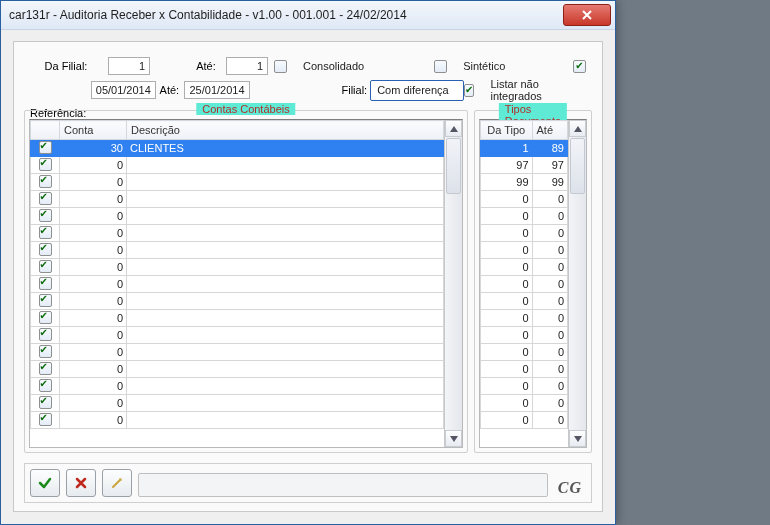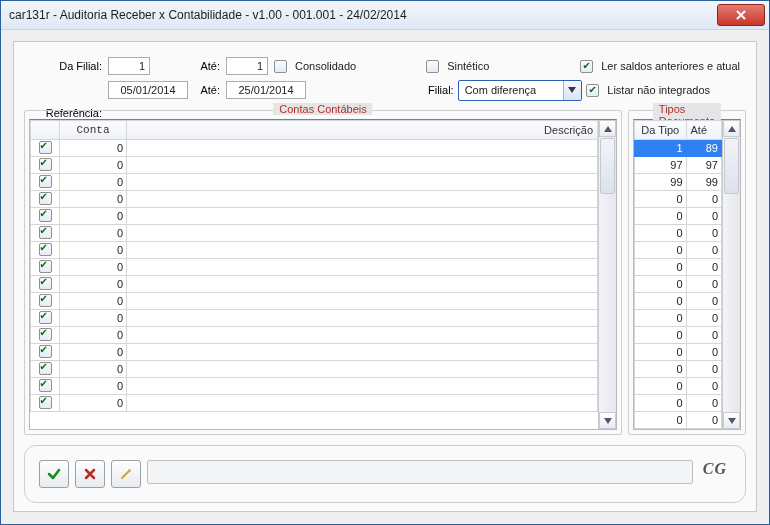--- a/index.html
+++ b/index.html
@@ -1,55 +1,55 @@
 <!DOCTYPE html>
 <html><head>
 <meta charset="utf-8">
 <style>
   html,body{margin:0;padding:0;font-family:"Segoe UI",Tahoma,Arial,sans-serif;font-size:11px;color:#222;background:#6f7a85;}
-  .window{width:770px;height:525px;background:#efeff0;border:1px solid #2a5fa0;box-shadow:0 0 10px rgba(0,0,0,.4);position:relative;box-sizing:border-box;}
+  .window{width:616px;height:525px;background:#efeff0;border:1px solid #2a5fa0;box-shadow:0 0 10px rgba(0,0,0,.4);position:relative;box-sizing:border-box;}
   .titlebar{height:28px;background:linear-gradient(#f3f6fb,#dfe8f6);display:flex;align-items:center;padding:0 4px 0 8px;border-bottom:1px solid #c8d3e3;}
   .titlebar .title{flex:1;color:#1e1e1e;font-size:12px;white-space:nowrap;overflow:hidden;}
   .win-close{width:46px;height:20px;border-radius:3px;background:linear-gradient(#e67a72,#c8372a);border:1px solid #8f2018;display:flex;align-items:center;justify-content:center;cursor:default;}
   .win-close svg{width:10px;height:10px;fill:#fff;}
   .inner{position:absolute;left:12px;right:12px;top:40px;bottom:12px;background:#fafafa;border:1px solid #c8c8c8;box-sizing:border-box;padding:8px 10px 8px 10px;display:flex;flex-direction:column;}
   .params{padding:4px 6px 8px 6px;}
   .param-row{display:flex;align-items:center;height:24px;}
   .lbl{color:#000;}
-  .lbl.r{text-align:right;}
+  .lbl.r{text-align:center;}
   .field{display:inline-block;height:18px;border:1px solid #adadad;background:#fff;padding:0 4px;box-sizing:border-box;font-size:11px;line-height:16px;}
   .field.num{text-align:right;width:42px;}
   .field.date{width:80px;text-align:center;}
-  .chk{display:inline-flex;align-items:center;gap:8px;}
+  .chk{display:inline-flex;align-items:center;gap:16px;}
   .chk .box{width:13px;height:13px;border:1px solid #8e8f8f;background:linear-gradient(#f7fbff,#e4ecf7);display:inline-flex;align-items:center;justify-content:center;box-sizing:border-box;border-radius:2px;}
   .chk .box.checked::after{content:"✔";font-size:10px;color:#0b6b0b;line-height:1;}
   .combo{display:inline-flex;align-items:center;height:19px;border:1px solid #2a61b5;border-radius:2px;overflow:hidden;background:#fff;}
   .combo .val{padding:0 6px;min-width:92px;font-size:11px;}
   .combo .dd{width:17px;height:100%;background:linear-gradient(#f6f9fe,#d7e3f5);border-left:1px solid #9ab4da;display:flex;align-items:center;justify-content:center;}
   .combo .dd svg{width:8px;height:6px;fill:#335;}
   .groups{display:flex;gap:6px;flex:1;min-height:0;}
   .group{position:relative;border:1px solid #cfcfcf;border-radius:2px;padding:8px 4px 4px 4px;box-sizing:border-box;display:flex;flex-direction:column;}
-  .group .legend{position:absolute;top:-8px;left:50%;transform:translateX(-50%);background:#e5e5e5;color:#b0302c;padding:0 6px;font-size:11px;}
+  .group .legend{position:absolute;top:-8px;left:50%;transform:translateX(-50%);background:#5eead4;color:#b0302c;padding:0 6px;font-size:11px;}
   .group.left{flex:1;}
   .group.right{width:118px;}
   .grid-wrap{flex:1;display:flex;border:1px solid #b9b9b9;background:#fff;min-height:0;border-top:1px solid #7e7e7e;}
   .grid{flex:1;overflow:hidden;position:relative;}
   table{border-collapse:collapse;width:100%;font-size:11px;}
   th{background:linear-gradient(#fbfcfe,#eef1f6);border:1px solid #d3d7de;height:18px;font-weight:400;color:#333;padding:0 4px;white-space:nowrap;}
   td{border:1px solid #d6d6d6;height:17px;padding:0 3px;box-sizing:border-box;}
   td.chkcell{width:20px;text-align:center;}
   td.conta{width:58px;text-align:right;}
   td.tipo{width:40px;text-align:right;}
   tr.sel td{background:#2f80f0;color:#fff;border-color:#2f80f0;}
   .vscroll{width:17px;background:linear-gradient(90deg,#f3f4f7,#e4e7ec);border-left:1px solid #c8c8c8;position:relative;}
   .vscroll .arrow{height:17px;display:flex;align-items:center;justify-content:center;border:1px solid #c8ccd3;background:linear-gradient(#fdfefe,#e7ebf1);box-sizing:border-box;}
   .vscroll .arrow.bot{position:absolute;bottom:0;left:0;right:0;}
   .vscroll .thumb{position:absolute;left:1px;right:1px;top:18px;height:54px;border:1px solid #c4c9d1;background:linear-gradient(#f1f3f8,#dde2ea);border-radius:2px;}
   .vscroll svg{width:8px;height:6px;fill:#556;}
-  .footer{margin-top:10px;border:1px solid #cfcfcf;border-radius:12px;padding:14px;display:flex;align-items:flex-start;gap:6px;}
+  .footer{margin-top:10px;border:1px solid #cfcfcf;border-radius:0;padding:5px;display:flex;align-items:flex-end;gap:6px;}
   .btn{width:28px;height:26px;border:1px solid #9aa0a8;border-radius:3px;background:linear-gradient(#fdfefe,#e7ebef);display:flex;align-items:center;justify-content:center;cursor:default;}
   .btn svg{width:14px;height:14px;}
   .progress{flex:1;height:22px;border:1px solid #bfbfbf;background:#f3f4f6;border-radius:2px;}
   .logo{font-family:"Times New Roman",serif;font-style:italic;font-weight:700;color:#555;font-size:16px;padding:0 4px;letter-spacing:1px;}
   .minick{width:11px;height:11px;display:inline-block;border:1px solid #8e8f8f;background:linear-gradient(#f7fbff,#e4ecf7);border-radius:2px;position:relative;}
   .minick.checked::after{content:"✔";position:absolute;left:0;top:-2px;font-size:10px;color:#0b6b0b;}
 </style>
 </head>
 <body>
 
@@ -81,21 +81,20 @@
           <span>Consolidado</span>
         </span>
         <span style="width:70px"></span>
         <span class="chk">
           <span class="box"></span>
           <span>Sintético</span>
         </span>
         <span style="flex:1"></span>
         <span class="chk">
           <span class="box checked"></span>
-          <span>Ler saldos anteriores e atual</span>
         </span>
       </div>
       <div class="param-row">
         <span class="lbl r" style="width:72px;margin-top:45px;">Referência:</span>
         <span style="width:6px"></span>
         <span class="field date">05/01/2014</span>
         <span style="width:4px"></span>
         <span class="lbl r" style="width:28px;">Até:</span>
         <span style="width:6px"></span>
         <span class="field date">25/01/2014</span>
@@ -122,25 +121,30 @@
     <div class="groups">
 
       <div class="group left">
         <div class="legend">Contas Contábeis</div>
         <div class="grid-wrap">
           <div class="grid">
             <table>
               <thead>
                 <tr>
                   <th style="width:20px;"></th>
-                  <th style="width:58px;text-align:center;font-family:Liberation Mono, monospace;">Conta</th>
-                  <th style="text-align:right;">Descrição</th>
+                  <th style="width:58px;text-align:left;">Conta</th>
+                  <th style="text-align:left;">Descrição</th>
                 </tr>
               </thead>
               <tbody id="contas-body">
+                  <tr class="sel">
+                    <td class="chkcell"><span class="minick checked"></span></td>
+                    <td class="conta">30</td>
+                    <td>CLIENTES</td>
+                  </tr>
                   <tr>
                     <td class="chkcell"><span class="minick checked"></span></td>
                     <td class="conta">0</td>
                     <td></td>
                   </tr>
                   <tr>
                     <td class="chkcell"><span class="minick checked"></span></td>
                     <td class="conta">0</td>
                     <td></td>
                   </tr>

